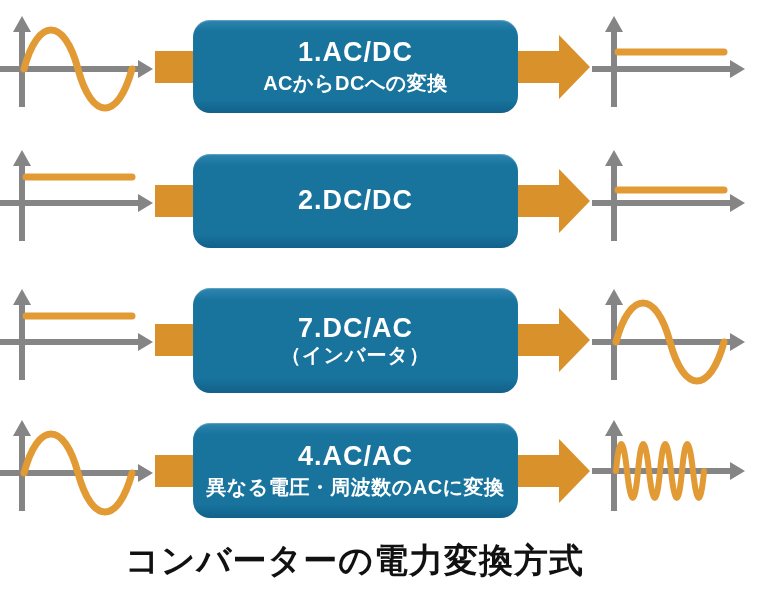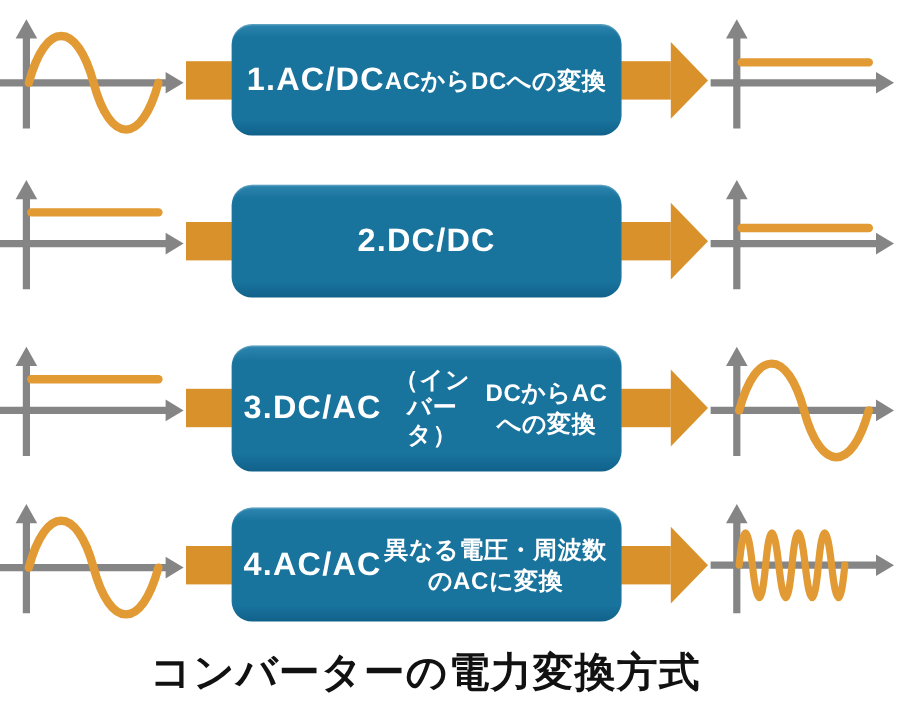--- a/index.html
+++ b/index.html
@@ -30,21 +30,21 @@
     margin-right:-4px;
     position:relative;z-index:0;
   }
   .box{
     flex:0 0 325px;
     box-sizing:border-box;
     border-radius:17px;
     background:linear-gradient(180deg,#2E86B0 0%,#18739D 12%,#18739D 86%,#11618A 100%);
     box-shadow:inset 0 1px 1px rgba(255,255,255,.25);
     color:#ffffff;
-    display:flex;align-items:center;justify-content:center;
+    display:flex;flex-direction:column;align-items:center;justify-content:center;
     text-align:center;
     position:relative;z-index:1;
     padding:4px 10px;
   }
   .row-1 .box{height:93px;}
   .row-2 .box{height:94px;}
   .row-3 .box{height:105px;}
   .row-4 .box{height:95px;}
   .box-title{
     font-size:27px;
@@ -155,23 +155,22 @@
       <svg width="155" height="120" viewBox="0 0 155 120">
         <line x1="0" y1="62" x2="140" y2="62" stroke="#858585" stroke-width="6"></line>
         <polygon points="138,53 138,71 153,62" fill="#858585"></polygon>
         <line x1="22" y1="100" x2="22" y2="22" stroke="#858585" stroke-width="6"></line>
         <polygon points="13,25 31,25 22,9" fill="#858585"></polygon>
         <line x1="26" y1="36" x2="132" y2="36" stroke="#E29A34" stroke-width="7" stroke-linecap="round"></line>
       </svg>
     </div>
     <div class="connector"></div>
     <div class="box">
-      <div class="box-title">3.DC/AC</div>
+      <div class="box-title">7.DC/AC</div>
       <div class="box-title2">（インバータ）</div>
-      <div class="box-sub">DCからACへの変換</div>
     </div>
     <div class="big-arrow">
       <svg width="78" height="72" viewBox="0 0 78 72">
         <rect x="0" y="20" width="45" height="32" fill="#D9922B"></rect>
         <polygon points="45,4 45,68 76,36" fill="#D9922B"></polygon>
       </svg>
     </div>
     <div class="graph">
       <svg width="155" height="120" viewBox="0 0 155 120">
         <line x1="0" y1="62" x2="140" y2="62" stroke="#858585" stroke-width="6"></line>

